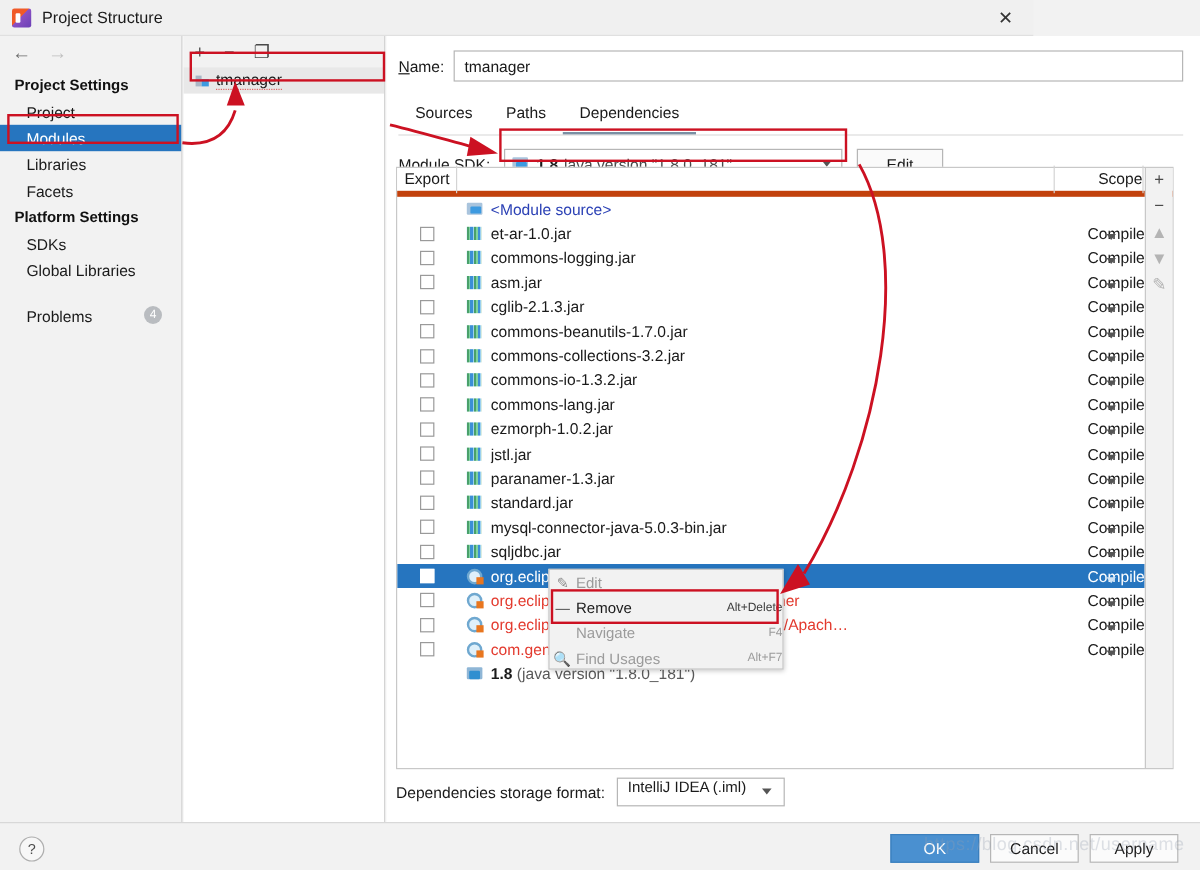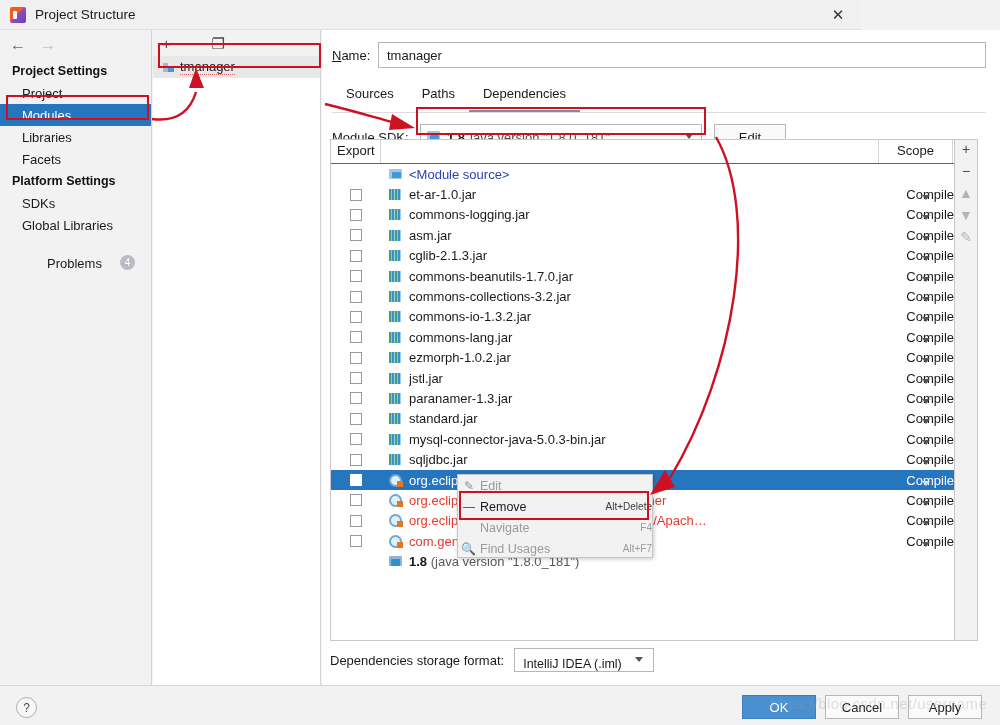--- a/index.html
+++ b/index.html
@@ -37,21 +37,21 @@
   }
   .nav-arrows{ height:30px; display:flex; align-items:center; padding-left:10px; gap:14px;}
   .nav-arrow{ font-size:16px; color:#6b6b6b; }
   .nav-arrow.dim{ color:#c0c0c0; }
   .grp-title{ font-weight:bold; font-size:12.5px; padding:4px 0 4px 12px; color:#111; }
   .nav-item{
     height:22px; display:flex; align-items:center; padding-left:22px;
     font-size:13px; color:#1a1a1a; position:relative;
   }
   .nav-item.selected{ background:#2675bf; color:#ffffff; }
-  .nav-item.problems{ padding-left:22px; margin-top:16px;margin-left:25px; }
+  .nav-item.problems{ padding-left:22px; margin-top:16px; }
   .badge{
     position:absolute; right:16px; top:3px; width:15px; height:15px;
     border-radius:50%; background:#b9bcc0; color:#fff;
     font-size:10px; display:flex; align-items:center; justify-content:center;
   }
 
   
   .modpanel{
     position:absolute; left:153px; top:30px; width:168px; height:655px;
     background:#ffffff; border-right:1px solid #d4d4d4;
@@ -106,26 +106,26 @@
     margin-left:12px; width:72px; height:26px; border:1px solid #b6b6b6; background:#fafafa;
     display:flex; align-items:center; justify-content:center; font-size:13px;
   }
 
   
   .deptable{
     position:absolute; left:330px; top:139px; width:648px; height:502px;
     border:1px solid #c8c8c8; background:#fff;
   }
   .dep-head{
-    display:flex; height:24px; background:#fff; border-bottom:1px solid #c2410c;
+    display:flex; height:24px; background:#fff; border-bottom:5px solid #c2410c;
     align-items:center; font-size:13px;
   }
   .dh-export{ width:50px; padding-left:6px; border-right:1px solid #d4d4d4; line-height:22px; height:23px;}
   .dh-mid{ flex:1; border-right:1px solid #d4d4d4; height:23px; }
-  .dh-scope{ width:74px; padding-left:18px; border-right:1px solid #d4d4d4; height:23px; line-height:22px;}
+  .dh-scope{ width:74px; padding-left:18px; border-right:1px solid #d4d4d4; height:23px; line-height:22px;text-align:right;}
   .dh-pad{ width:24px; }
   .dep-body{ position:absolute; left:0; top:24px; right:23px; bottom:0; overflow:hidden; }
   .dep-row{ display:flex; align-items:center; height:20.4px; font-size:13px; position:relative; }
   .dep-row.selected{ background:#2675bf; }
   .dep-row.selected .dep-label, .dep-row.selected .dep-scope{ color:#fff; }
   .cb-cell{ width:50px; display:flex; justify-content:center; }
   .cb{ width:12px; height:12px; border:1px solid #9a9a9a; background:#fff; }
   .dep-row.selected .cb{ border-color:#fff; }
   .dep-ico{ width:14px; height:13px; margin:0 6px 0 8px; position:relative; flex:none; }
   .ico-jar::before{content:""; position:absolute; left:0; top:1px; width:12px; height:11px;
@@ -158,21 +158,21 @@
     display:flex; flex-direction:column; align-items:center; padding-top:2px; gap:6px;
   }
   .side-btn{ font-size:14px; color:#4a4a4a; line-height:14px; height:16px;}
   .side-btn.dim{ color:#b4b4b4; }
 
   
   .storage{ position:absolute; left:330px; top:648px; display:flex; align-items:center; }
   .storage-lbl{ font-size:13px; margin-right:10px; }
   .storage-combo{
     width:140px; height:24px; border:1px solid #b6b6b6; background:#fff;
-    display:flex; align-items:flex-end; padding-left:8px; font-size:12.5px; position:relative;
+    display:flex; align-items:flex-start; padding-left:8px; font-size:12.5px; position:relative;
   }
   .storage-combo .sdk-caret{ right:10px; top:8px; }
   .footer{
     position:absolute; left:0; top:685px; width:1000px; height:40px;
     background:#f2f2f2; border-top:1px solid #d8d8d8;
   }
   .help{
     position:absolute; left:16px; top:11px; width:21px; height:21px; border-radius:50%;
     border:1px solid #aeaeae; background:#f7f7f7; color:#4a4a4a;
     display:flex; align-items:center; justify-content:center; font-size:12px;

